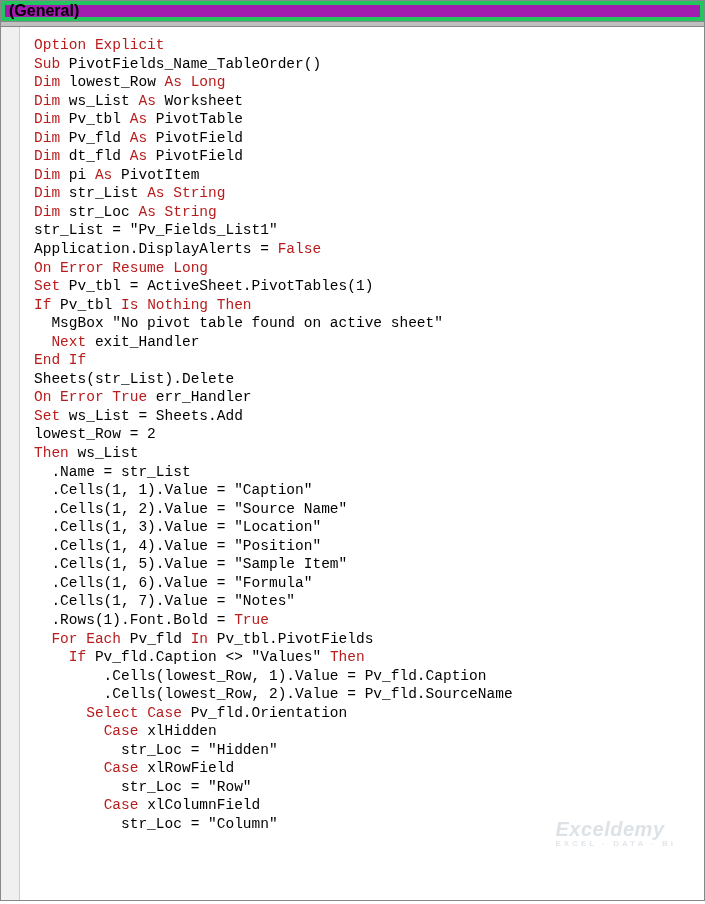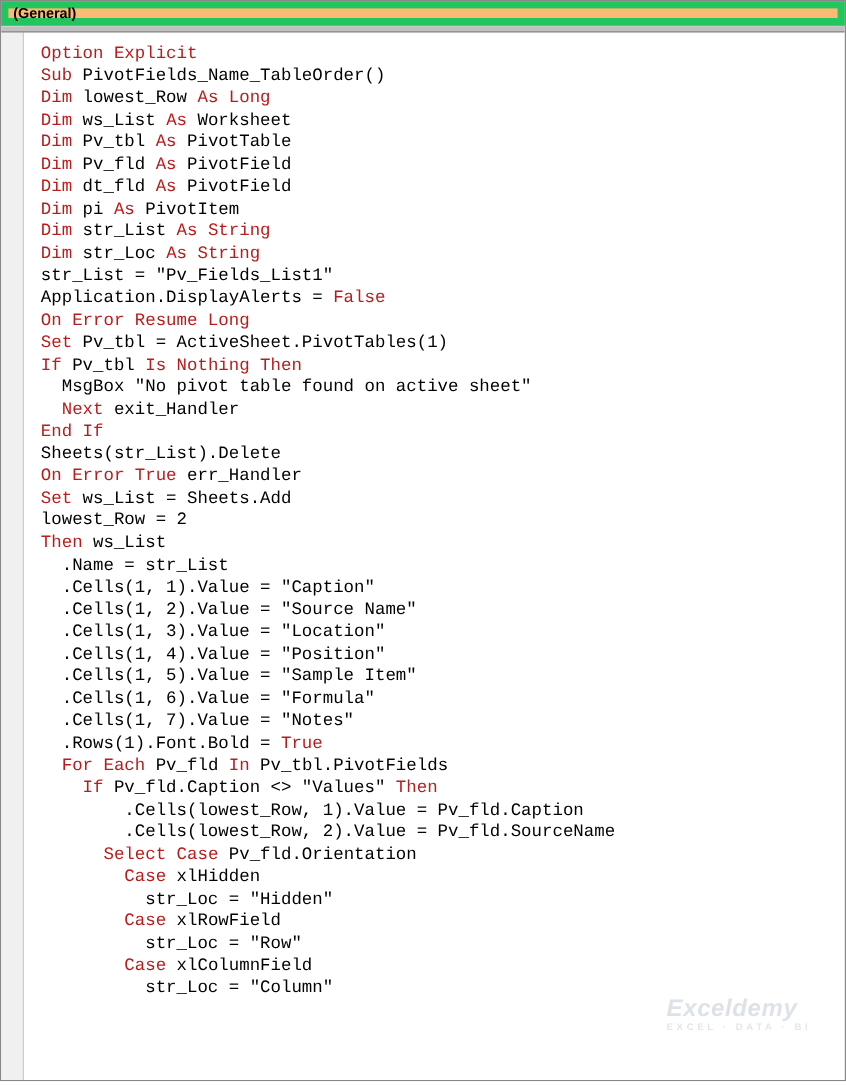--- a/index.html
+++ b/index.html
@@ -13,25 +13,25 @@
   .header {
     border: 1px solid #888;
     border-bottom: none;
     background: #fff;
     padding: 0;
     height: 20px;
     display: flex;
     align-items: stretch;
   }
   .dropdown {
-    border: 6px solid #22c55e;
-    background: #fdba74;
+    border: 4px solid #22c55e;
+    background: #a21caf;
     padding: 1px 4px;
     font-family: sans-serif;
-    font-size: 12px;
+    font-size: 16px;
     display: flex;
     justify-content: space-between;
     align-items: center;
     width: 100%;
     box-sizing: border-box;
   }
   .dropdown-text {
     font-weight: bold;
   }
   .editor-container {
@@ -59,21 +59,21 @@
     white-space: pre;
     line-height: 1.28;
     color: #000;
     flex: 1;
     position: relative;
   }
   .kw { color: #b91c1c; }
   .watermark {
     position: absolute;
     right: 28px;
-    bottom: 40px;
+    bottom: 52px;
     color: #c8d0d8;
     font-family: sans-serif;
     font-size: 20px;
     font-style: italic;
     font-weight: bold;
     letter-spacing: 0.5px;
     opacity: 0.6;
     pointer-events: none;
   }
   .watermark small {

